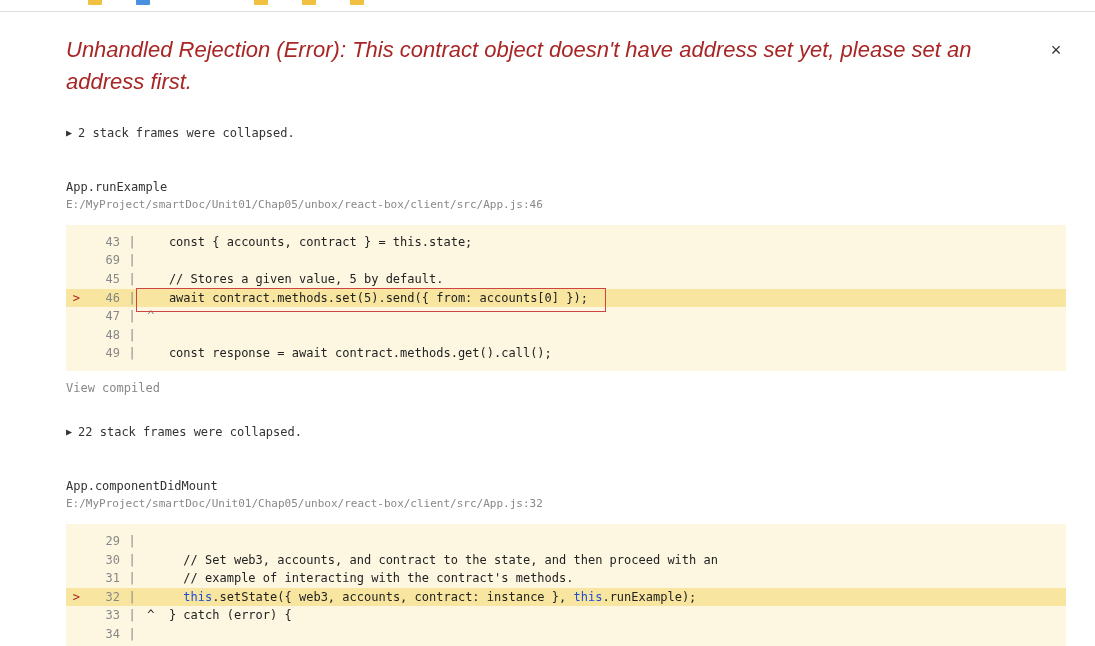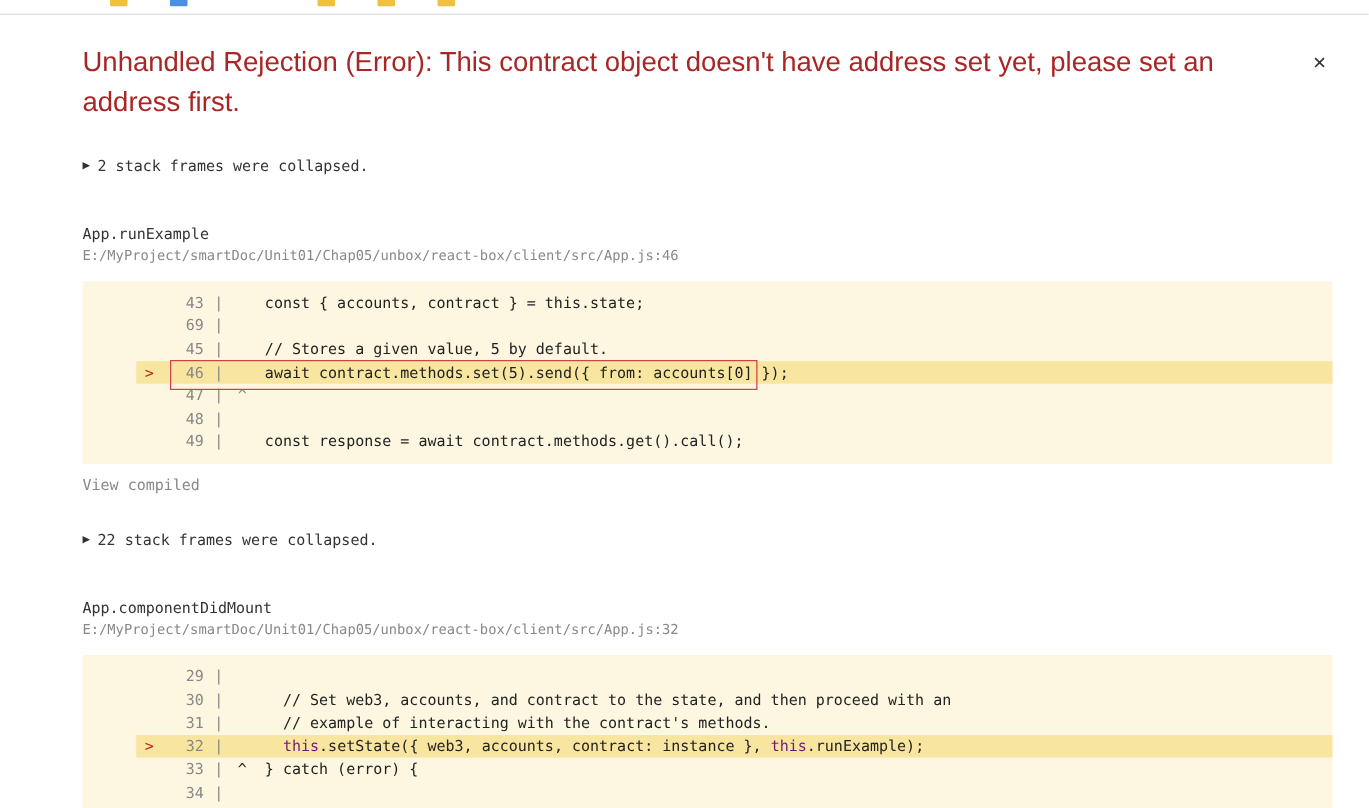--- a/index.html
+++ b/index.html
@@ -23,21 +23,21 @@
     width: 14px;
     height: 8px;
     background: #f0c040;
     border-radius: 1px;
     margin-top: -3px;
   }
   .toolbar-chip { width: 14px; height: 8px; background:#4a90e2; border-radius:1px; margin-top:-3px;}
   .content {
     padding: 22px 28px 10px 66px;
   }
-  .error-row { display:flex; align-items:flex-start; gap:16px;}
+  .error-row { display:flex; align-items:flex-start; gap:16px;font-style:italic;}
   .error-title {
     color: #a92626;
     font-size: 22px;
     line-height: 1.45;
     font-weight: 400;
     flex: 1;
     max-width: 970px;
   }
   .close {
     color: #333;
@@ -74,21 +74,20 @@
     margin-top: 14px;
     padding: 8px 0;
     font-family: "Consolas", monospace;
     font-size: 12px;
     line-height: 1.55;
     width: 1000px;
   }
   .code-line {
     display: flex;
     white-space: pre;
-    margin-left: 43px;
   }
   .gutter {
     width: 44px;
     text-align: right;
     color: #888;
     padding-right: 4px;
   }
   .marker {
     width: 14px;
     color: #a92626;
@@ -101,21 +100,21 @@
   }
   .code { color: #222; padding-right:8px; }
   .hl-line { background: #f8e6a0; }
   .err-box {
     position: absolute;
     border: 1px solid #c44;
     pointer-events: none;
   }
   .rel { position: relative; }
   .caret-line .code { color:#888; }
-  .cthis { color: #701a75; }
+  .cthis { color: #1d4ed8; }
   .view-compiled {
     margin-top: 10px;
     font-family: "Consolas", monospace;
     font-size: 12px;
     color: #888;
     cursor: pointer;
   }
 </style>
 </head>
 <body>

